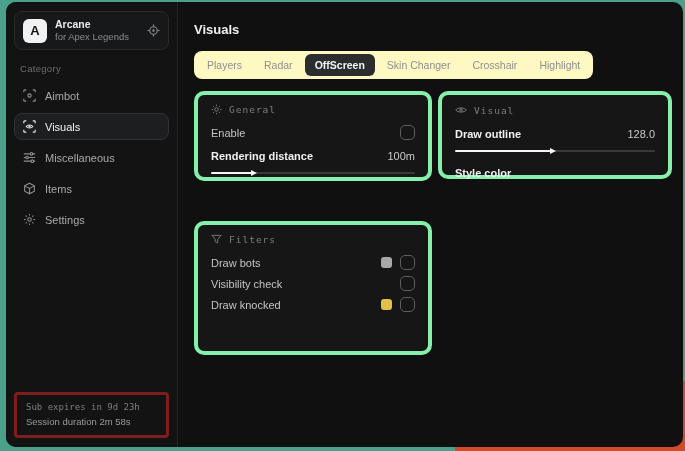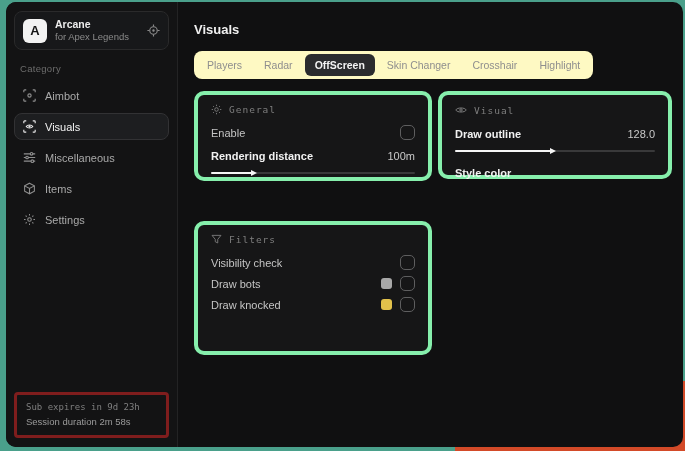--- a/index.html
+++ b/index.html
@@ -305,26 +305,26 @@
       <div class="card card-filters">
         <div class="card-head">
           <span class="picon">
             <svg width="11" height="11" viewBox="0 0 16 16" fill="none" stroke="currentColor" stroke-width="1.3">
               <path d="M1.5 2h13L9.8 7.8V13l-3.6-1.8V7.8Z"></path>
             </svg>
           </span>
           <span>Filters</span>
         </div>
         <div class="row">
-          <span class="row-label">Visibility check</span>
-          <span class="checkbox"></span>
-        </div>
-        <div class="row">
           <span class="row-label">Draw bots</span>
           <span class="swatch" style="background: rgb(168, 168, 168);"></span>
+          <span class="checkbox"></span>
+        </div>
+        <div class="row">
+          <span class="row-label">Visibility check</span>
           <span class="checkbox"></span>
         </div>
         <div class="row">
           <span class="row-label">Draw knocked</span>
           <span class="swatch" style="background: rgb(226, 193, 75);"></span>
           <span class="checkbox"></span>
         </div>
       </div>
 
       <div class="card card-visual">

